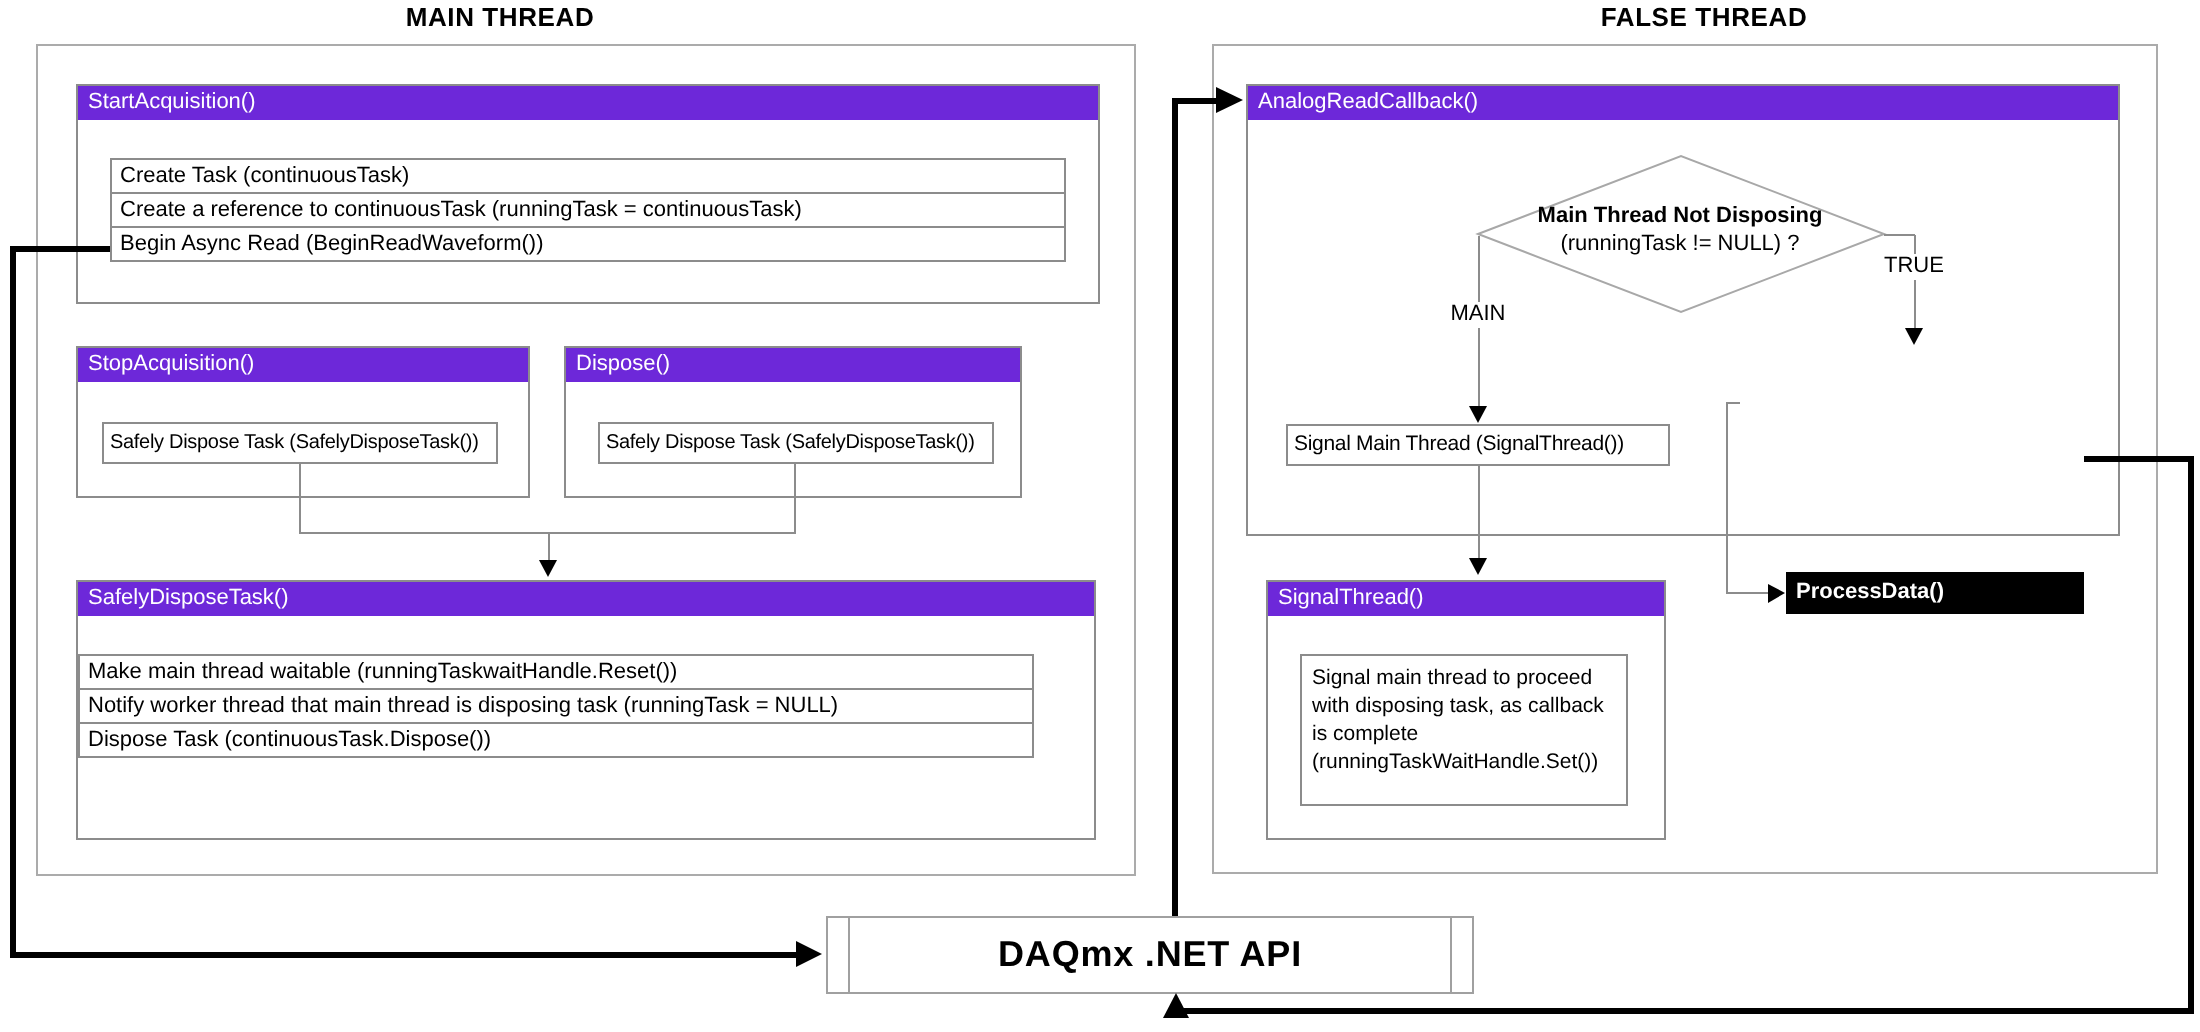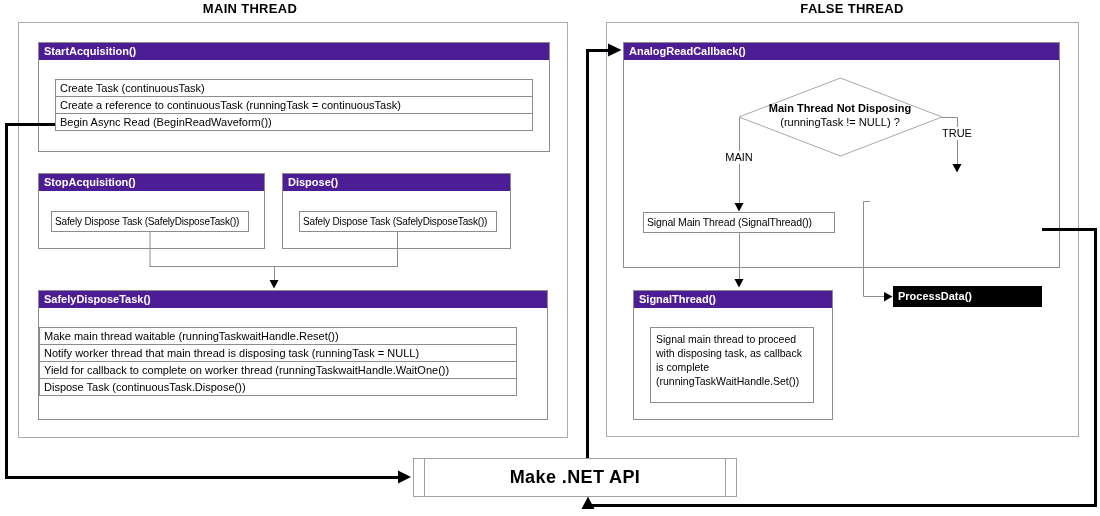--- a/index.html
+++ b/index.html
@@ -30,23 +30,23 @@
   }
   .panel {
     position: absolute;
     border: 1px solid #8c8c8c;
     background: #ffffff;
     z-index: 1;
   }
   .panel-hd {
     height: 17px;
     line-height: 17px;
-    background: #4c1d95;
+    background: #6d28d9;
     color: #ffffff;
-    font-weight: bold;
+    font-weight: normal;
     padding: 0 5px;
     white-space: nowrap;
     overflow: hidden;
   }
   .rows { position: absolute; }
   .row {
     height: 18px;
     line-height: 16px;
     border: 1px solid #8c8c8c;
     background: #ffffff;
@@ -165,21 +165,20 @@
   <div class="panel" style="left:282px; top:173px; width:229px; height:76px;">
     <div class="panel-hd">Dispose()</div>
     <div class="mini-box" style="left:16px; top:37px; width:198px;">Safely Dispose Task (SafelyDisposeTask())</div>
   </div>
 
   <div class="panel" style="left:38px; top:290px; width:510px; height:130px;">
     <div class="panel-hd">SafelyDisposeTask()</div>
     <div class="rows" style="left:0; top:36px; width:478px;">
       <div class="row">Make main thread waitable (runningTaskwaitHandle.Reset())</div>
       <div class="row">Notify worker thread that main thread is disposing task (runningTask = NULL)</div>
-      <div class="row">Yield for callback to complete on worker thread (runningTaskwaitHandle.WaitOne())</div>
       <div class="row">Dispose Task (continuousTask.Dispose())</div>
     </div>
   </div>
 
   <div class="panel" style="left:623px; top:42px; width:437px; height:226px;">
     <div class="panel-hd">AnalogReadCallback()</div>
   </div>
 
   <div class="lbl" style="left:740px; top:102px; width:200px;font-weight:bold;">Main Thread Not Disposing</div>
   <div class="lbl" style="left:740px; top:116px; width:200px;">(runningTask != NULL) ?</div>
@@ -197,21 +196,21 @@
   <div class="panel" style="left:633px; top:290px; width:200px; height:130px;">
     <div class="panel-hd">SignalThread()</div>
     <div class="body-box" style="left:16px; top:36px; width:164px; height:76px;">Signal main thread to proceed with disposing task, as callback is complete (runningTaskWaitHandle.Set())</div>
   </div>
 
   <div class="black-bar" style="left:893px; top:286px; width:149px;">ProcessData()</div>
 
   <div class="api">
     <div class="api-divider left-d"></div>
     <div class="api-divider right-d"></div>
-    <div class="api-title">Make .NET API</div>
+    <div class="api-title">DAQmx .NET API</div>
   </div>
 
   <svg id="wires" viewBox="0 0 1100 516">
 
     <polygon points="739,117 840.5,78 942,117 840.5,156" fill="#ffffff" stroke="#a8a8a8" stroke-width="1"></polygon>
 
     <path d="M150 232 V266.5 M397.5 232 V266.5 M149.5 266.5 H398 M274.5 266.5 V281" fill="none" stroke="#8c8c8c" stroke-width="1"></path>
     <polygon points="269.5,280 278.5,280 274,288.5" fill="#000"></polygon>
 
     <path d="M739.5 118 V204" fill="none" stroke="#8c8c8c" stroke-width="1"></path>

